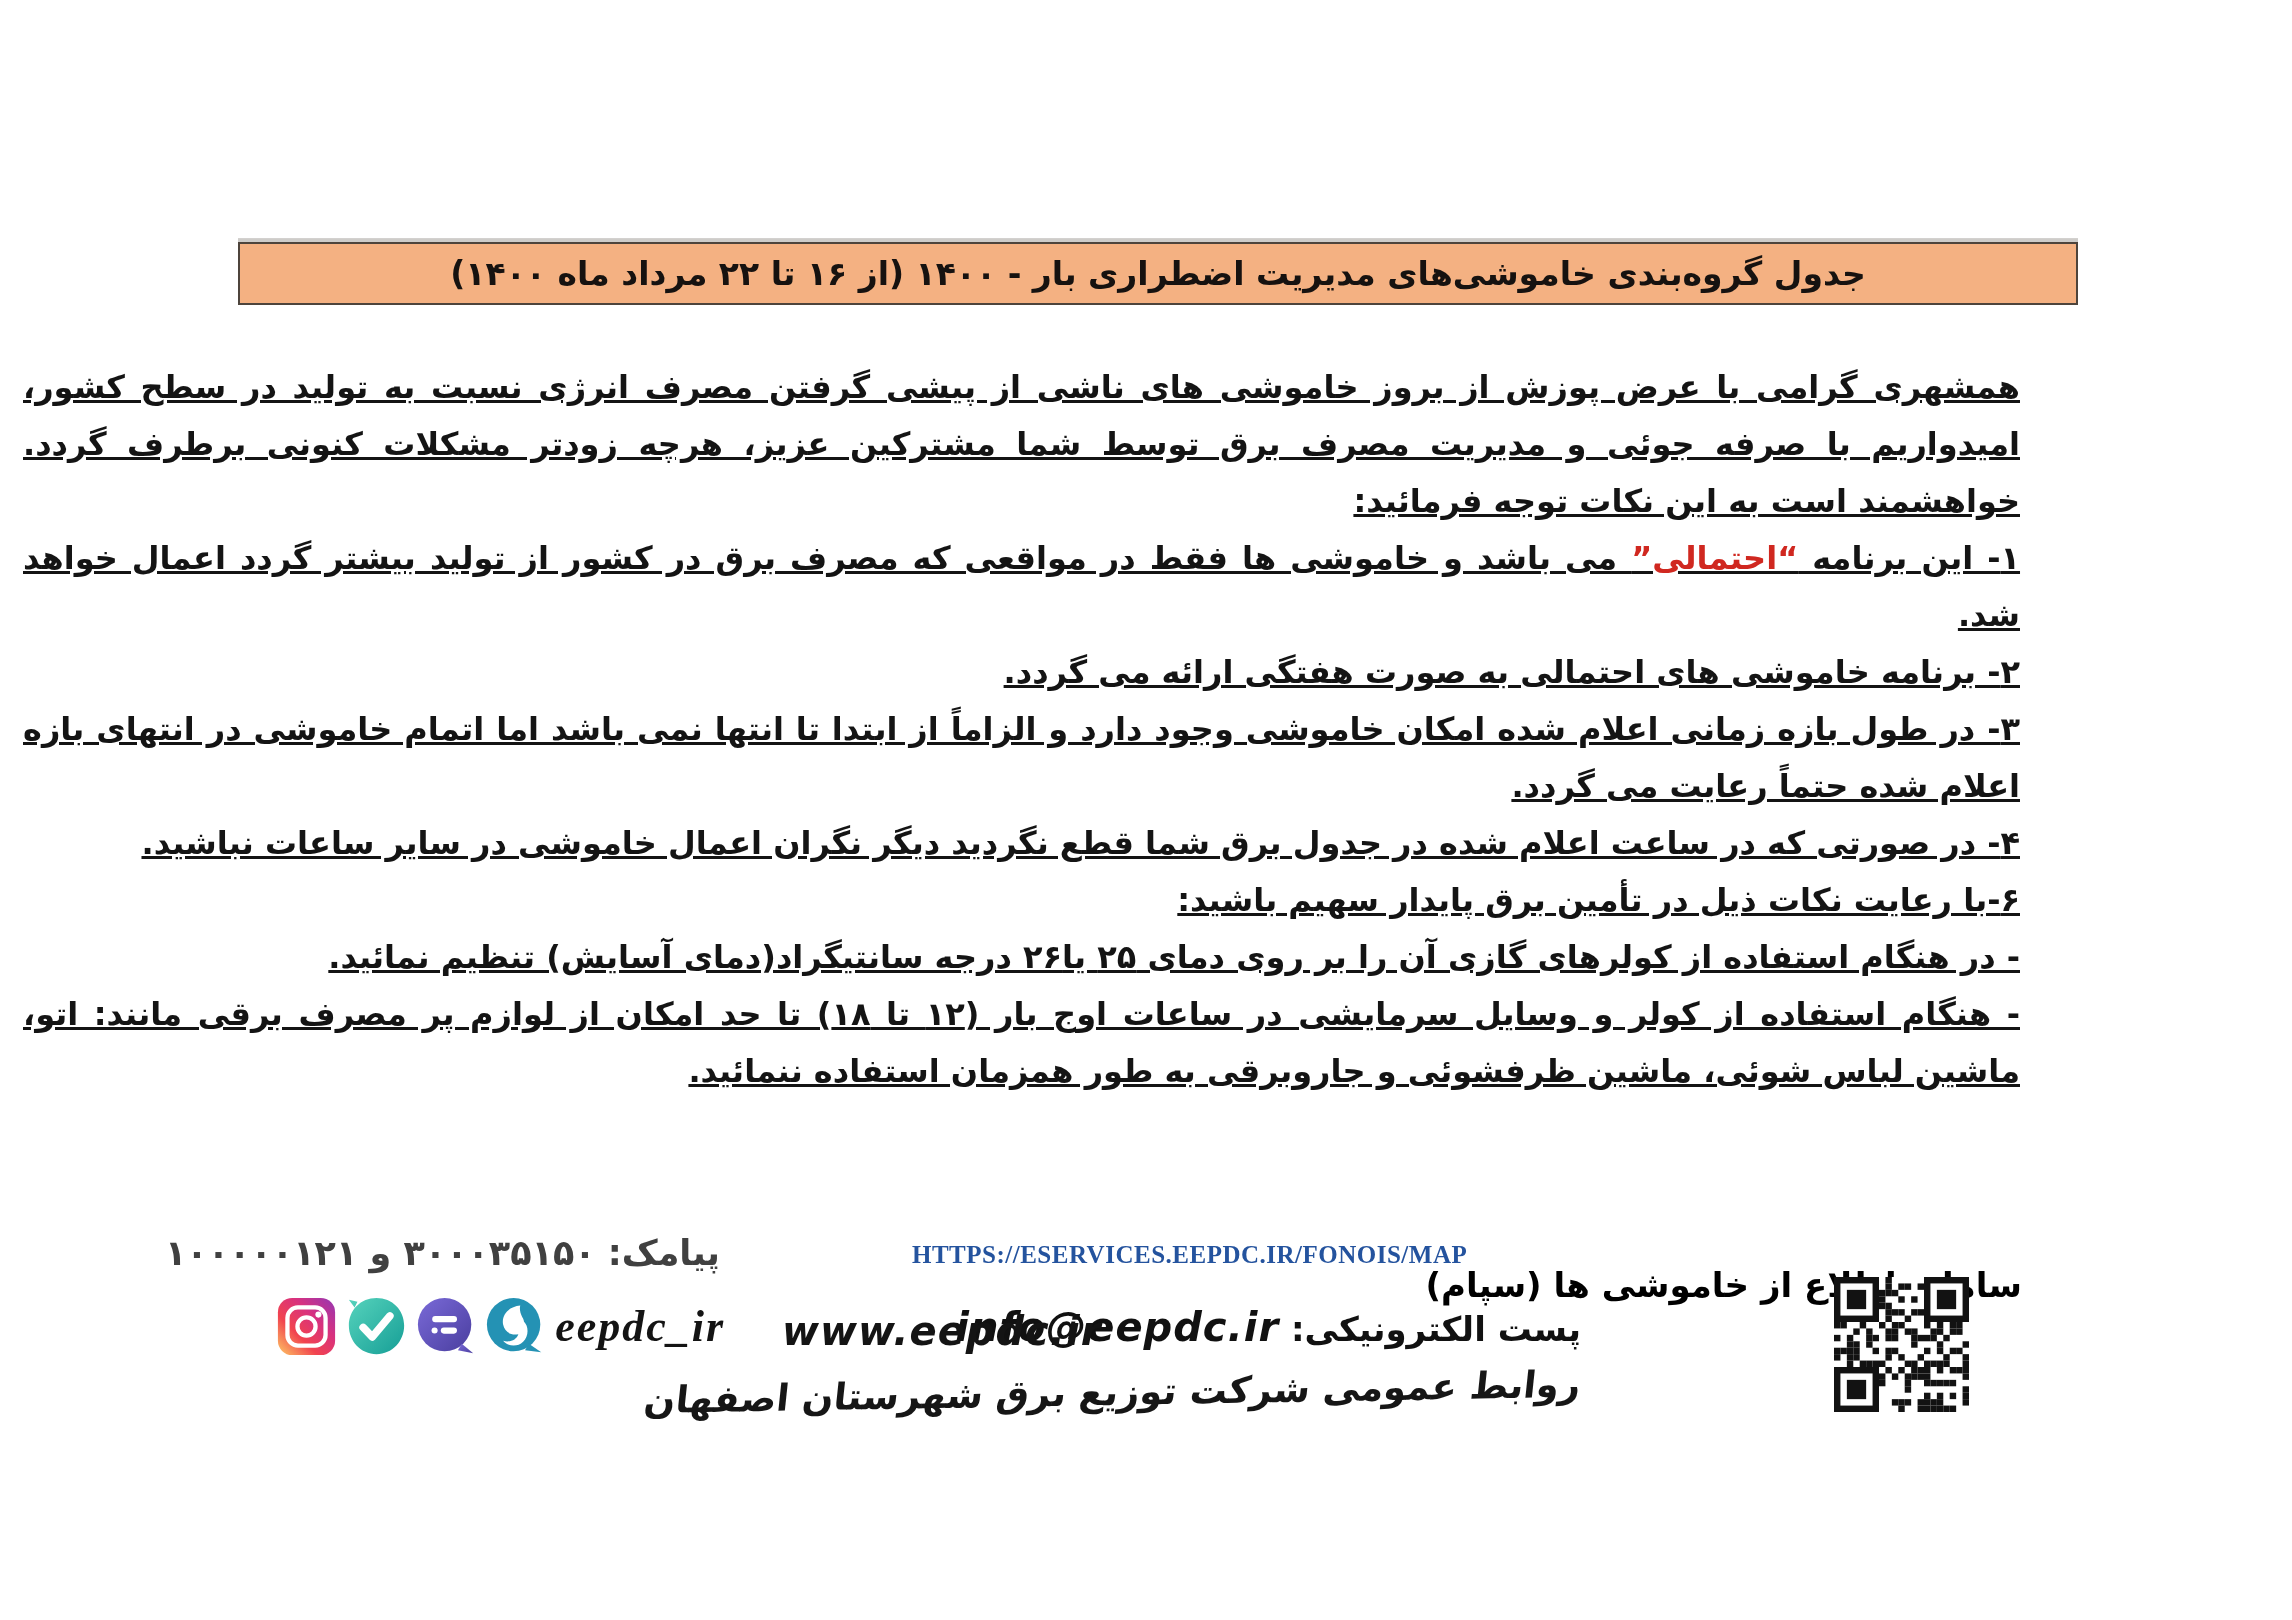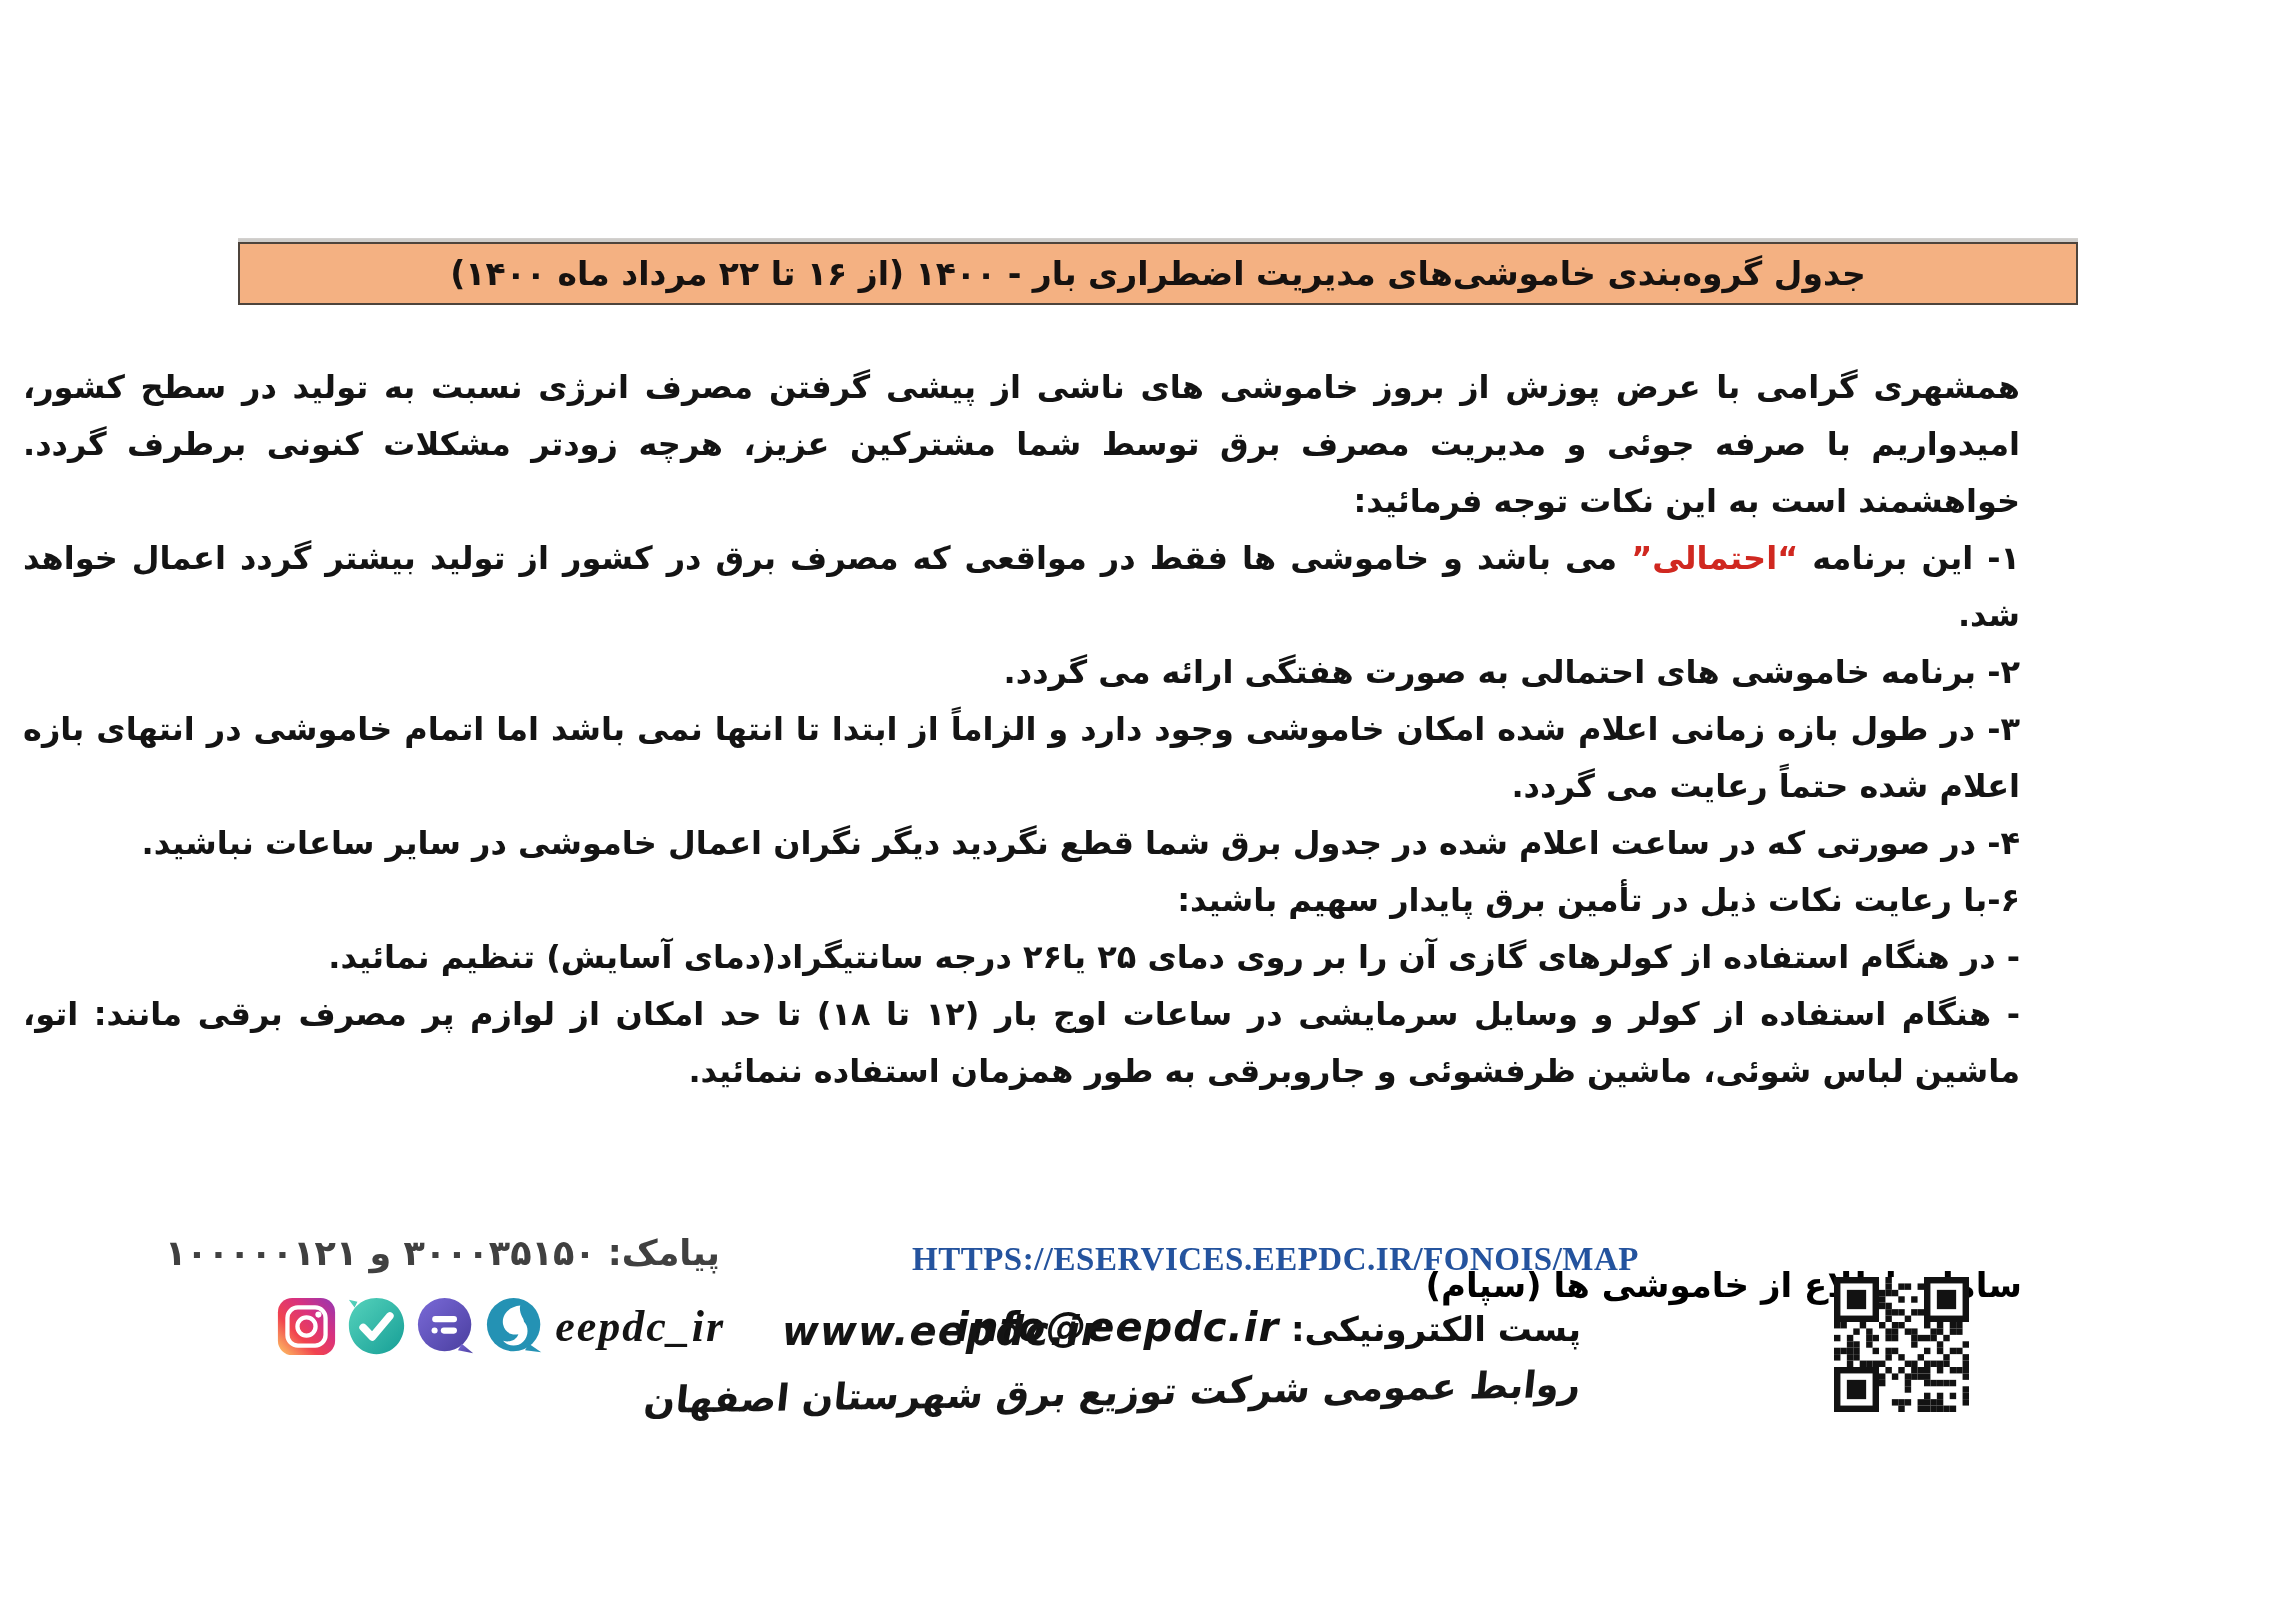--- a/index.html
+++ b/index.html
@@ -7,28 +7,28 @@
         font-family:"DejaVu Sans",sans-serif;color:#111;}
   
   .banner{position:absolute;left:238px;top:242px;width:1840px;height:63px;
           background:#F4B182;border:2px solid #4d443c;box-sizing:border-box;
           display:flex;align-items:center;justify-content:center;
           direction:rtl;font-weight:bold;font-size:33px;color:#161210;
           box-shadow:0 -3.9px 0 rgba(60,50,40,.25);}
   
   .body-text{position:absolute;right:149px;top:359px;width:1997px;direction:rtl;
              font-weight:bold;font-size:32px;line-height:57px;color:#141414;
-             text-align:justify;}
+             text-align:justify;text-decoration:underline;}
   .body-text p{margin:0;text-align:justify;text-align-last:right;}
   .red{color:#D02820;}
   
   .f-sepam{position:absolute;right:147px;top:1265px;direction:rtl;
            font-weight:bold;font-size:34px;color:#000000;white-space:nowrap;}
   .f-url{position:absolute;left:912px;top:1241px;font-family:"Liberation Serif","DejaVu Serif",serif;
-         font-weight:bold;font-size:33px;color:#24539E;letter-spacing:0.5px;white-space:nowrap;
+         font-weight:bold;font-size:25px;color:#24539E;letter-spacing:0.5px;white-space:nowrap;
          text-decoration:none;}
   .f-sms{position:absolute;left:165px;top:1233px;direction:rtl;font-weight:bold;
          font-size:35px;letter-spacing:2px;white-space:nowrap;color:#404040;}
   
   .f-email-row{position:absolute;right:588px;top:1304px;direction:rtl;white-space:nowrap;}
   .f-email-label{font-weight:bold;font-size:34px;}
   .f-email{font-weight:bold;font-style:italic;font-size:40px;letter-spacing:1px;}
   .f-www{position:absolute;left:782px;top:1308px;font-weight:bold;font-style:italic;
          font-size:40px;letter-spacing:1px;white-space:nowrap;color:#141414;}
   .f-social{position:absolute;left:276px;top:1296px;display:flex;align-items:center;gap:8.8px;}

